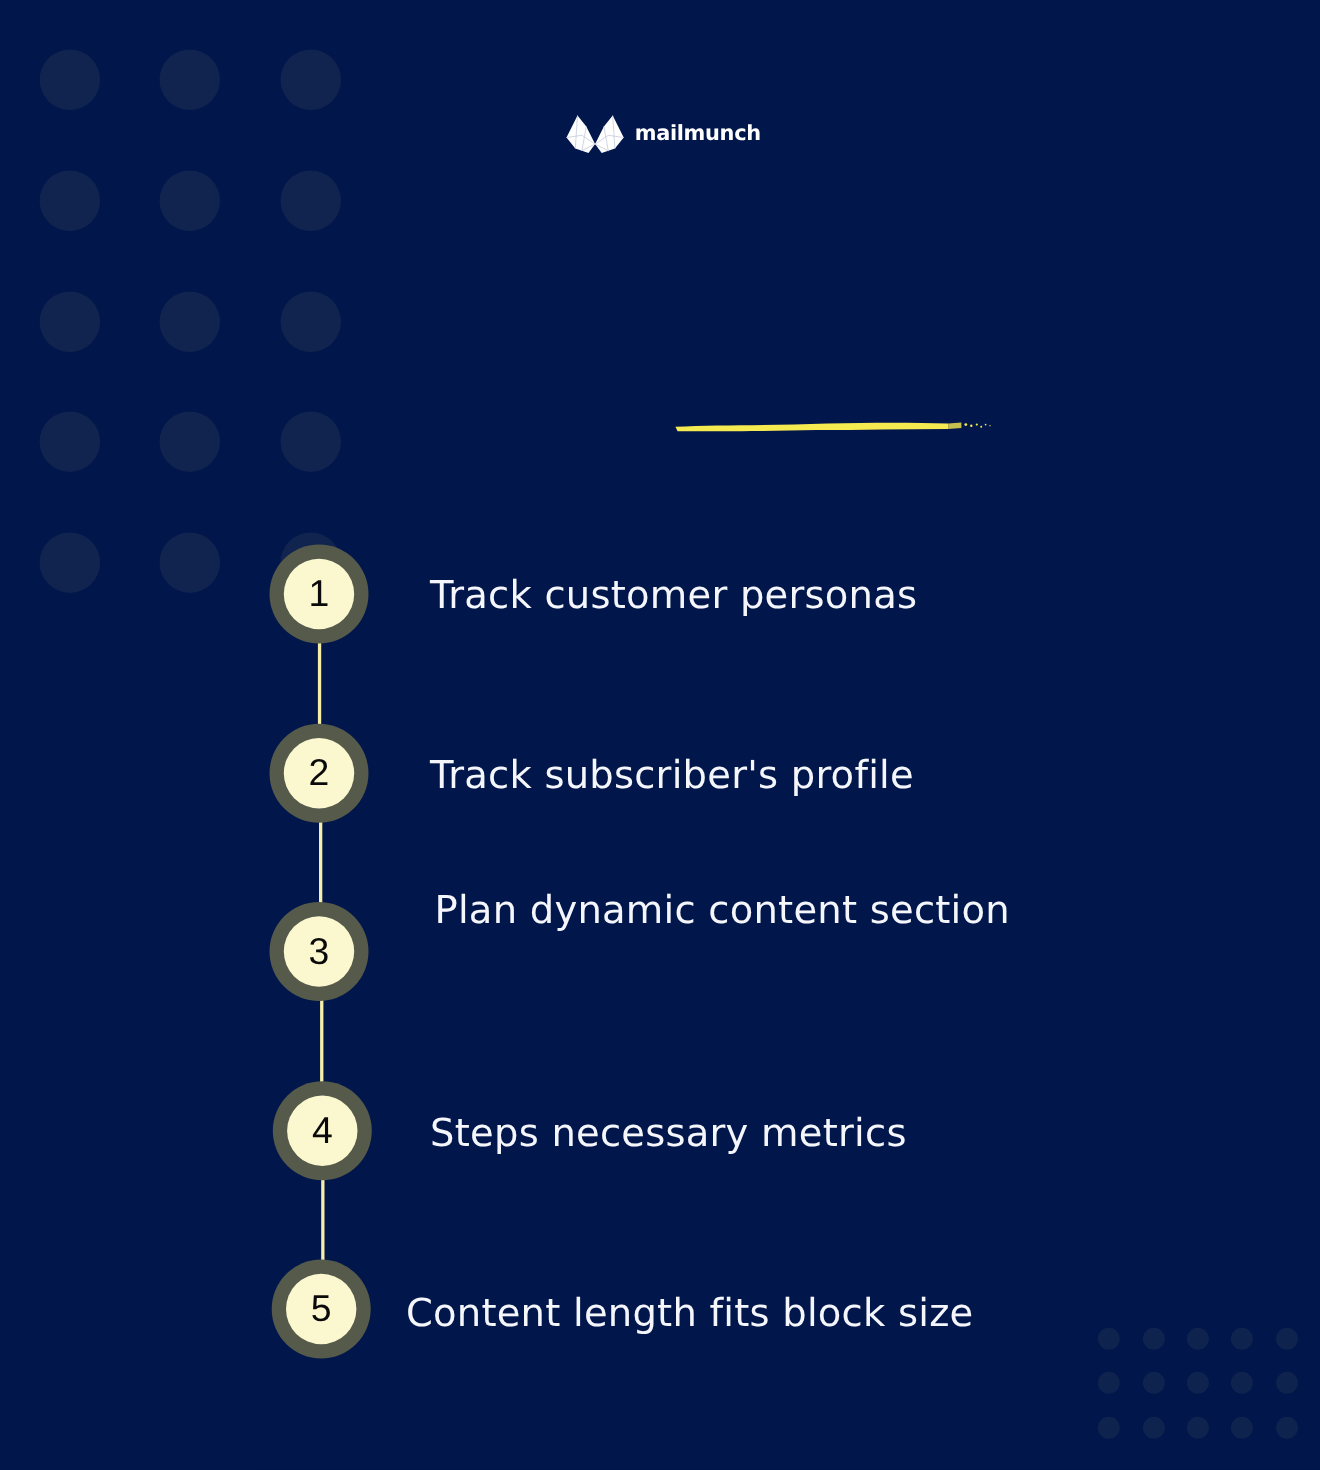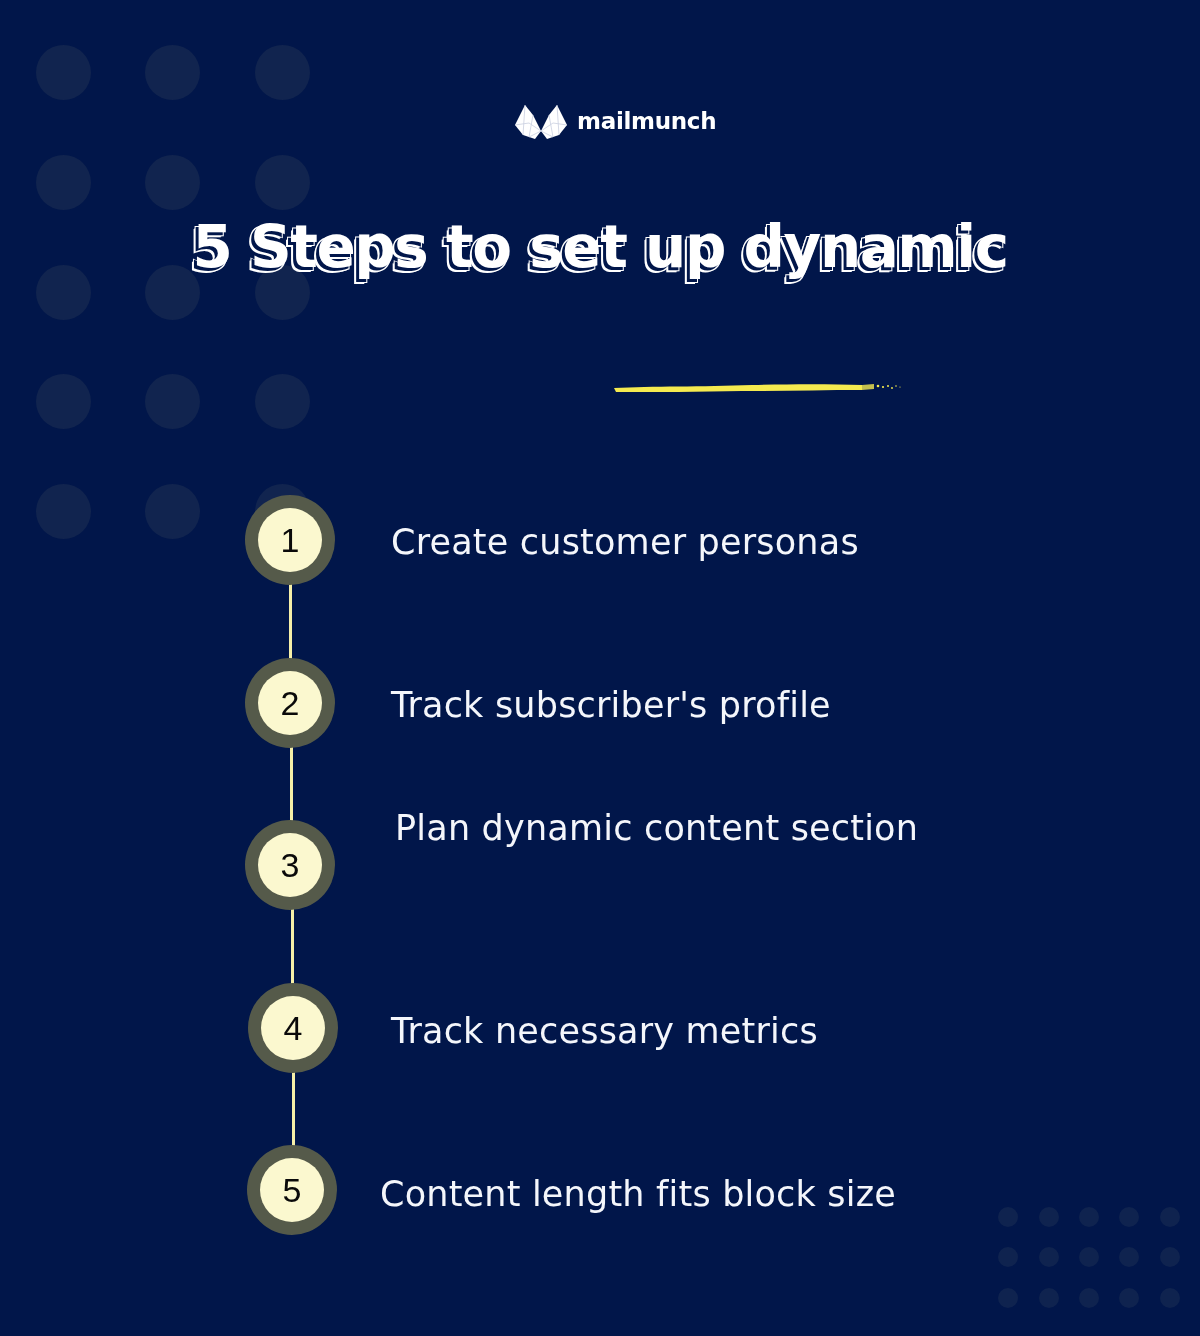--- a/index.html
+++ b/index.html
@@ -17,21 +17,21 @@
     position: absolute; width: 20px; height: 20px; border-radius: 50%;
     background: #0f234f;
   }
   .logo {
     position: absolute; left: 513px; top: 100px; height: 42px;
     display: flex; align-items: center; gap: 8px;
   }
   .logo svg { width: 56px; height: 40px; }
   .logo-text {
     color: #ffffff; font-family: "DejaVu Sans", sans-serif; font-weight: bold;
-    font-size: 23px; letter-spacing: -0.3px;
+    font-size: 19px; letter-spacing: -0.3px;
   }
   .title {
     position: absolute; left: 0; top: 208px; width: 1200px;
     text-align: center;
     font-family: "DejaVu Sans", sans-serif; font-weight: bold;
     font-size: 58px; line-height: 78px; letter-spacing: -1.5px;
     color: #ffffff;
     text-shadow:
       -3px 3px 0 #01164a,
       -4px 4px 0 #ffffff,
@@ -109,21 +109,21 @@
     <polyline points="12,4 10,34" stroke="#c9cfe0" stroke-width="0.8" fill="none"></polyline>
     <polyline points="20,14 16,36 28,30" stroke="#c9cfe0" stroke-width="0.8" fill="none"></polyline>
     <polyline points="44,4 46,34" stroke="#c9cfe0" stroke-width="0.8" fill="none"></polyline>
     <polyline points="36,14 40,36 28,30" stroke="#c9cfe0" stroke-width="0.8" fill="none"></polyline>
     <polyline points="2,24 16,22 28,30 40,22 54,24" stroke="#c9cfe0" stroke-width="0.8" fill="none"></polyline>
   </svg>
   <span class="logo-text">mailmunch</span>
 </div>
 
 <h1 class="title" style="margin:0">
-  <span>5 Steps to set up dynamic</span><br>
+  <br>
 </h1>
 
 <svg class="underline" viewBox="0 0 290 14">
   <path d="M2,7 C40,5 90,6 140,4 C180,3 220,3 250,4 L250,9 C210,9 170,10 130,10 C90,11 40,11 4,11 Z" fill="#f5ea4f"></path>
   <path d="M250,4 L262,3 L262,8 L250,9 Z" fill="#f5ea4f" opacity="0.8"></path>
   <circle cx="266" cy="5" r="1.3" fill="#f5ea4f"></circle>
   <circle cx="271" cy="6" r="1.1" fill="#f5ea4f"></circle>
   <circle cx="276" cy="5" r="1" fill="#f5ea4f"></circle>
   <circle cx="280" cy="7" r="0.9" fill="#f5ea4f"></circle>
   <circle cx="284" cy="5" r="0.8" fill="#f5ea4f"></circle>
@@ -133,43 +133,43 @@
 <div class="connector" style="left:289px;top:582px;height:80px"></div>
 <div class="connector" style="left:290px;top:745px;height:80px"></div>
 <div class="connector" style="left:291px;top:908px;height:82px"></div>
 <div class="connector" style="left:292px;top:1071px;height:80px"></div>
 
 <div>
   <div>
     <div class="step-circle" style="left:245px;top:495px">
       <div class="step-inner">1</div>
     </div>
-    <div class="step-text" style="left:391px;top:520px">Create customer personas</div>
+    <div class="step-text" style="left:391px;top:520px">Track customer personas</div>
   </div>
 
   <div>
     <div class="step-circle" style="left:245px;top:658px">
       <div class="step-inner">2</div>
     </div>
     <div class="step-text" style="left:391px;top:683px">Track subscriber's profile</div>
   </div>
 
   <div>
     <div class="step-circle" style="left:245px;top:820px">
       <div class="step-inner">3</div>
     </div>
     <div class="step-text" style="left:395px;top:806px">Plan dynamic content section</div>
   </div>
 
   <div>
     <div class="step-circle" style="left:248px;top:983px">
       <div class="step-inner">4</div>
     </div>
-    <div class="step-text" style="left:391px;top:1009px">Track necessary metrics</div>
+    <div class="step-text" style="left:391px;top:1009px">Steps necessary metrics</div>
   </div>
 
   <div>
     <div class="step-circle" style="left:247px;top:1145px">
       <div class="step-inner">5</div>
     </div>
-    <div class="step-text" style="left:380px;top:1172px">Content length fits block size</div>
+    <div class="step-text" style="left:369px;top:1172px">Content length fits block size</div>
   </div>
 </div>
 
 </body></html>

